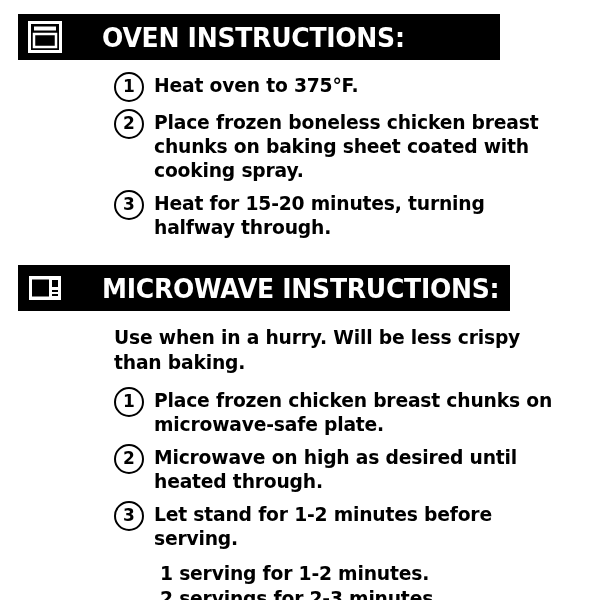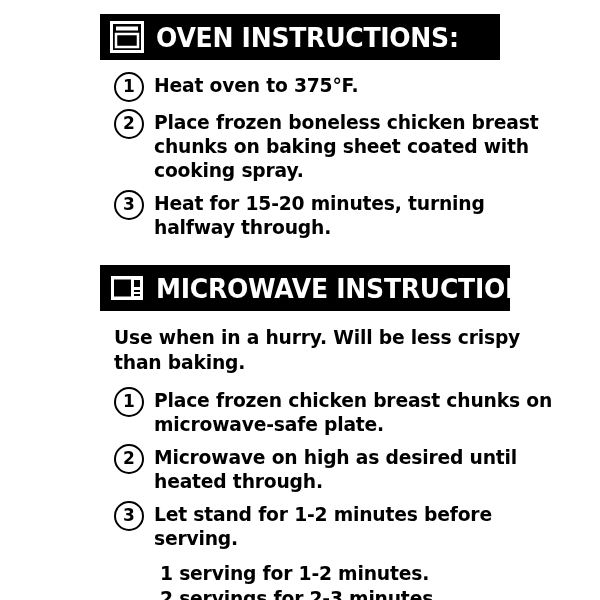--- a/index.html
+++ b/index.html
@@ -21,23 +21,23 @@
     box-sizing: border-box;
     padding: 14px 18px 0 18px;
   }
 
   
   .section-header {
     background: #000000;
     display: flex;
     align-items: center;
     height: 46px;
-    margin-left: 82px;
     margin-right: 82px;
     padding-left: 10px;
+    gap: 28px;
   }
   .section-header.microwave {
     margin-right: 72px;
   }
   .header-icon {
     width: 34px;
     height: 34px;
     flex: 0 0 34px;
     margin-right: 12px;
     display: block;

